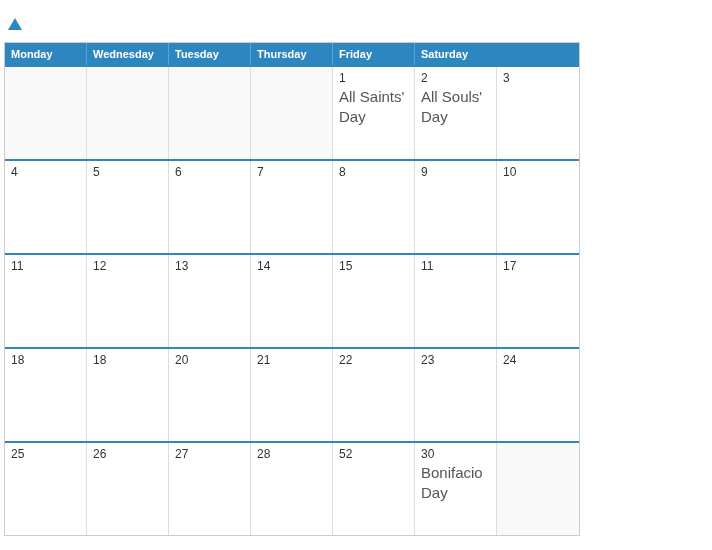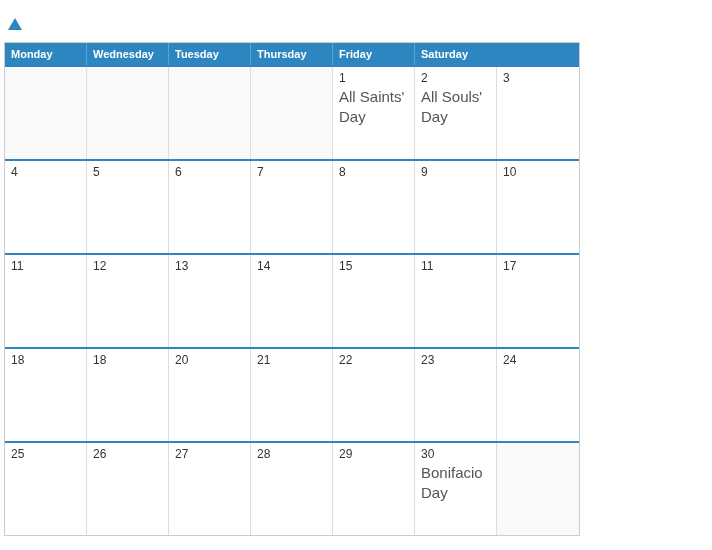--- a/index.html
+++ b/index.html
@@ -245,21 +245,21 @@
           <div class="cal-cell">
             <div class="day-number">26</div>
           </div>
           <div class="cal-cell">
             <div class="day-number">27</div>
           </div>
           <div class="cal-cell">
             <div class="day-number">28</div>
           </div>
           <div class="cal-cell">
-            <div class="day-number">29</div>
+            <div class="day-number">52</div>
           </div>
           <div class="cal-cell">
             <div class="day-number">30</div>
             <div class="day-event">Bonifacio Day</div>
           </div>
           <div class="cal-cell empty"></div>
         </div>
       </div>
   </div>
 </div>

